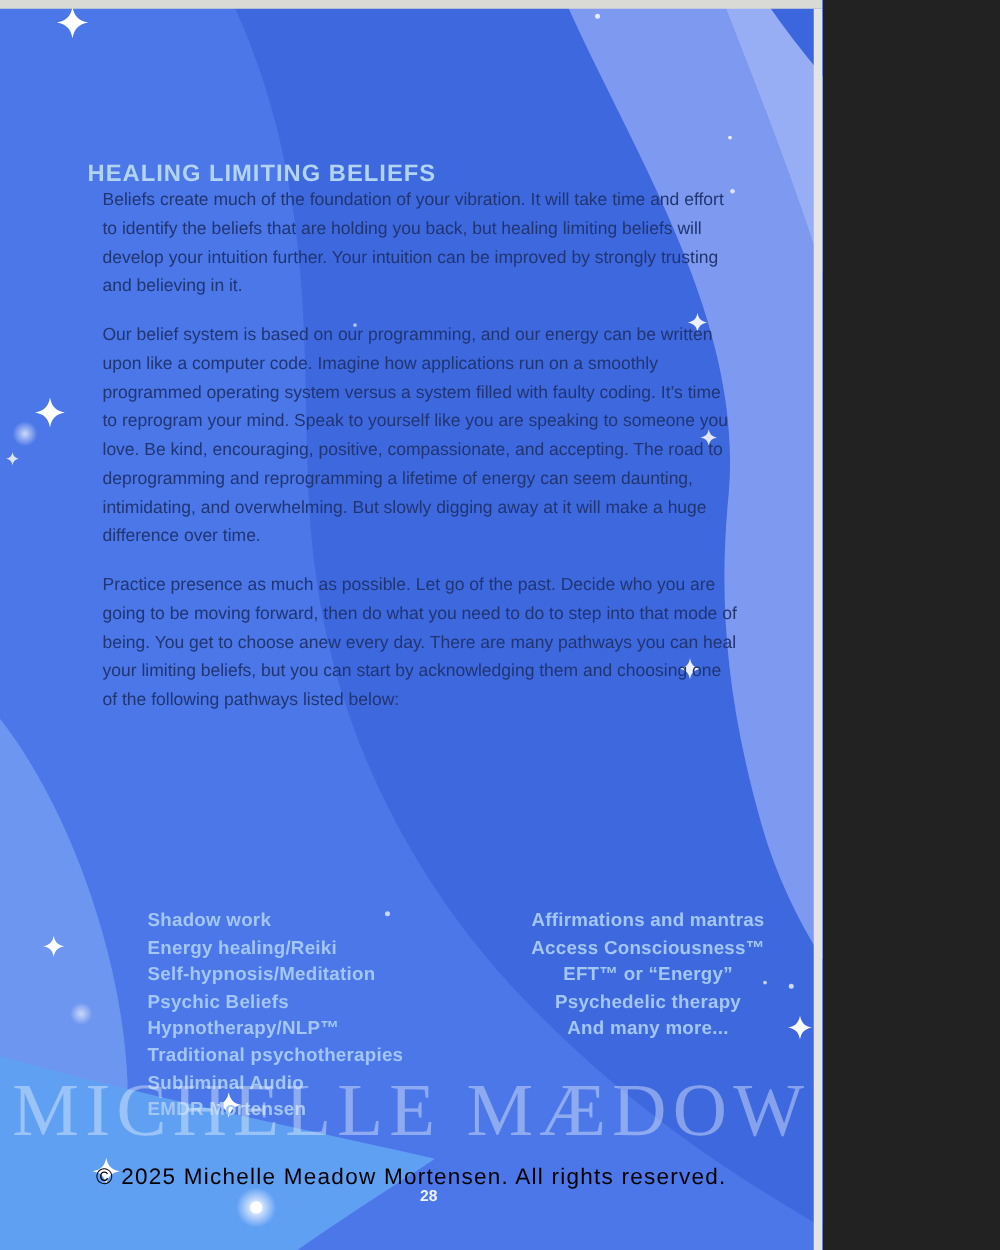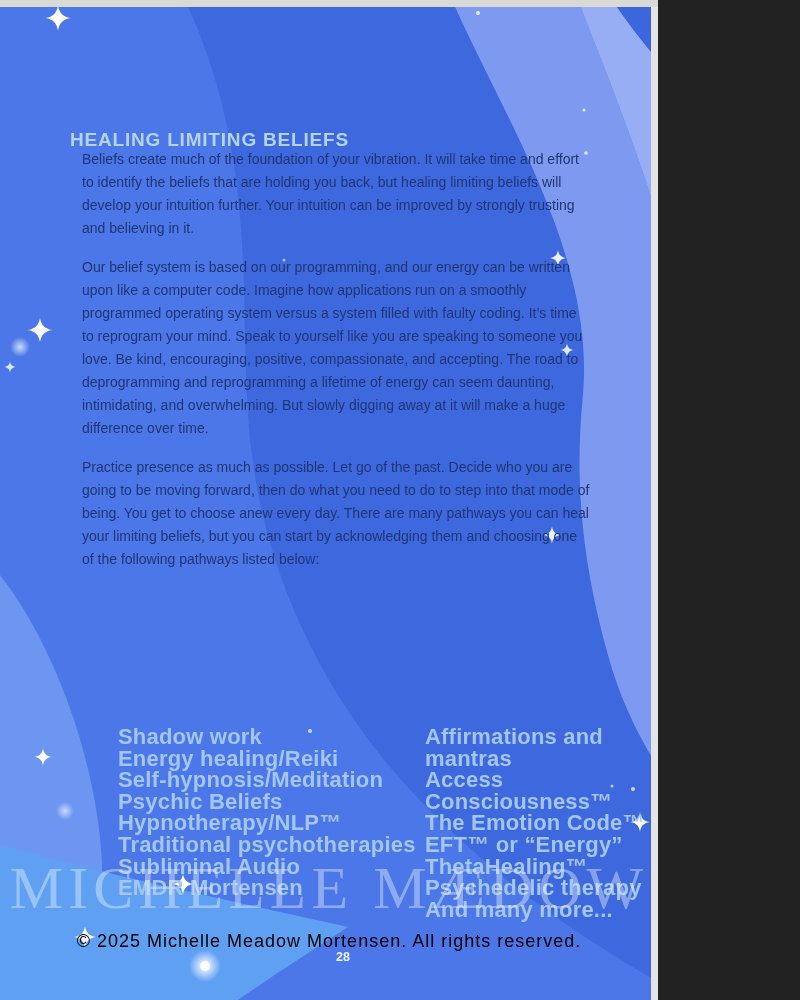--- a/index.html
+++ b/index.html
@@ -6,24 +6,24 @@
   .page{position:relative;width:658px;height:1000px;overflow:hidden;background:#4b77e8;
         font-family:"Liberation Sans",sans-serif;}
   .bg{position:absolute;inset:0;z-index:0;}
   .top-strip{position:absolute;top:0;left:0;right:0;height:7px;background:#d9d9d5;z-index:8;}
   .right-strip{position:absolute;top:7px;right:0;width:7px;bottom:0;background:#e4e4e7;z-index:8;}
   .title{position:absolute;left:70px;top:116px;z-index:4;font-weight:700;font-size:19px;
          letter-spacing:.8px;color:#b3d4f1;}
   .bodytext{position:absolute;left:70px;top:148px;width:508px;z-index:4;color:#203572;
             font-size:14px;line-height:23px;margin-left:12px;}
   .bodytext p{margin:0 0 16px 0;}
-  .plist{position:absolute;top:726px;z-index:4;font-weight:700;font-size:22px;
+  .plist{position:absolute;top:726px;z-index:4;font-weight:700;font-size:15px;
          line-height:21.6px;letter-spacing:.2px;color:#a3c6f5;}
   .plist-left{left:118px;}
-  .plist-right{left:425px;}
+  .plist-right{left:425px;text-align:center;}
   .watermark{position:absolute;left:0;right:0;top:854px;z-index:6;text-align:center;
              font-family:Liberation Serif, serif;font-weight:200;font-size:60px;
              letter-spacing:5px;white-space:nowrap;color:rgba(236,244,255,.42);}
   .copyright{position:absolute;left:0;right:0;top:931px;z-index:6;text-align:center;
              font-size:18px;letter-spacing:1px;color:#000000;}
   .pagenum{position:absolute;left:0;right:0;top:950px;z-index:6;text-align:center;
            font-size:12.5px;font-weight:700;color:#eef4ff;padding-left:28px;}
 </style>
 </head>
 <body>
@@ -122,23 +122,21 @@
     <div>Psychic Beliefs</div>
     <div>Hypnotherapy/NLP™</div>
     <div>Traditional psychotherapies</div>
     <div>Subliminal Audio</div>
     <div>EMDR Mortensen</div>
   </div>
 
   <div class="plist plist-right">
     <div>Affirmations and mantras</div>
     <div>Access Consciousness™</div>
-    <div>The Emotion Code™</div>
     <div>EFT™ or “Energy”</div>
-    <div>ThetaHealing™</div>
     <div>Psychedelic therapy</div>
     <div>And many more...</div>
   </div>
 
   <div class="watermark">MICHELLE MÆDOW</div>
   <div class="copyright">© 2025 Michelle Meadow Mortensen. All rights reserved.</div>
   <div class="pagenum">28</div>
 
 </div>
 

